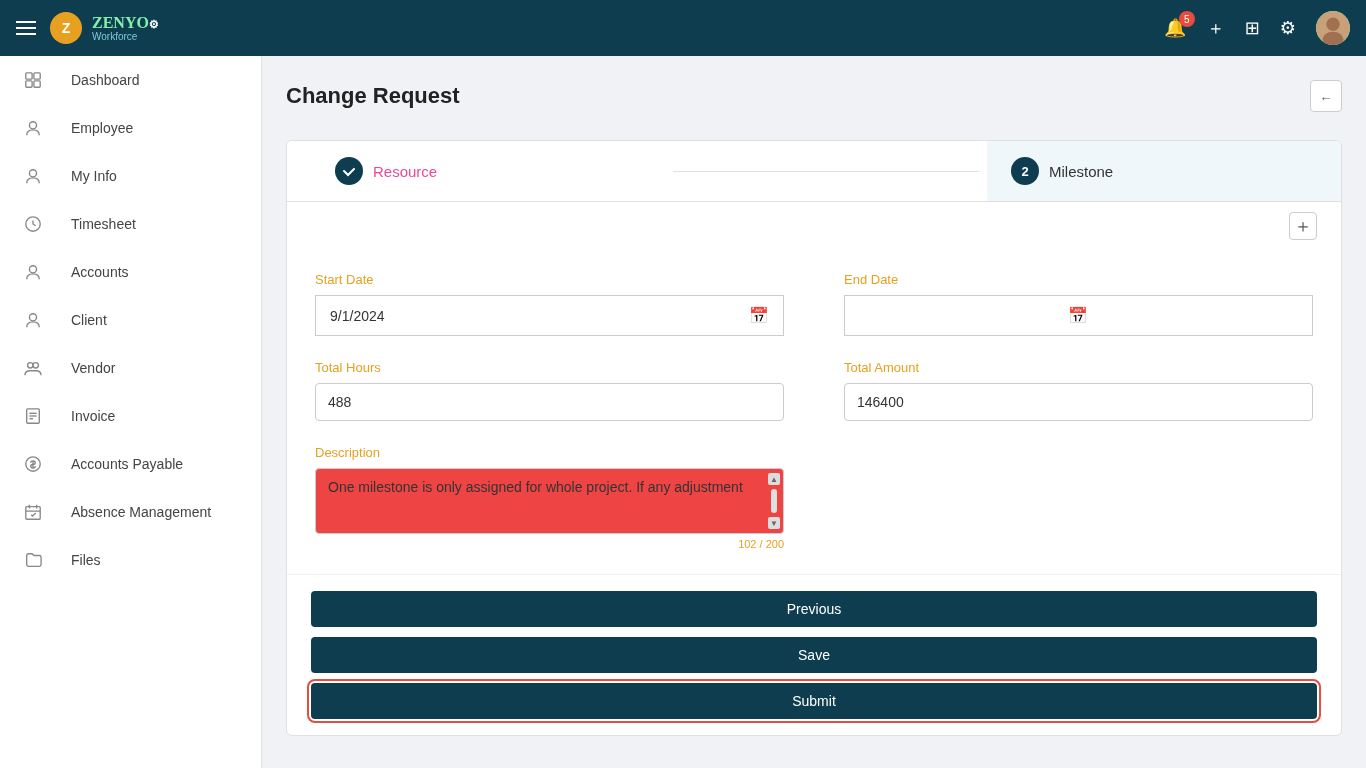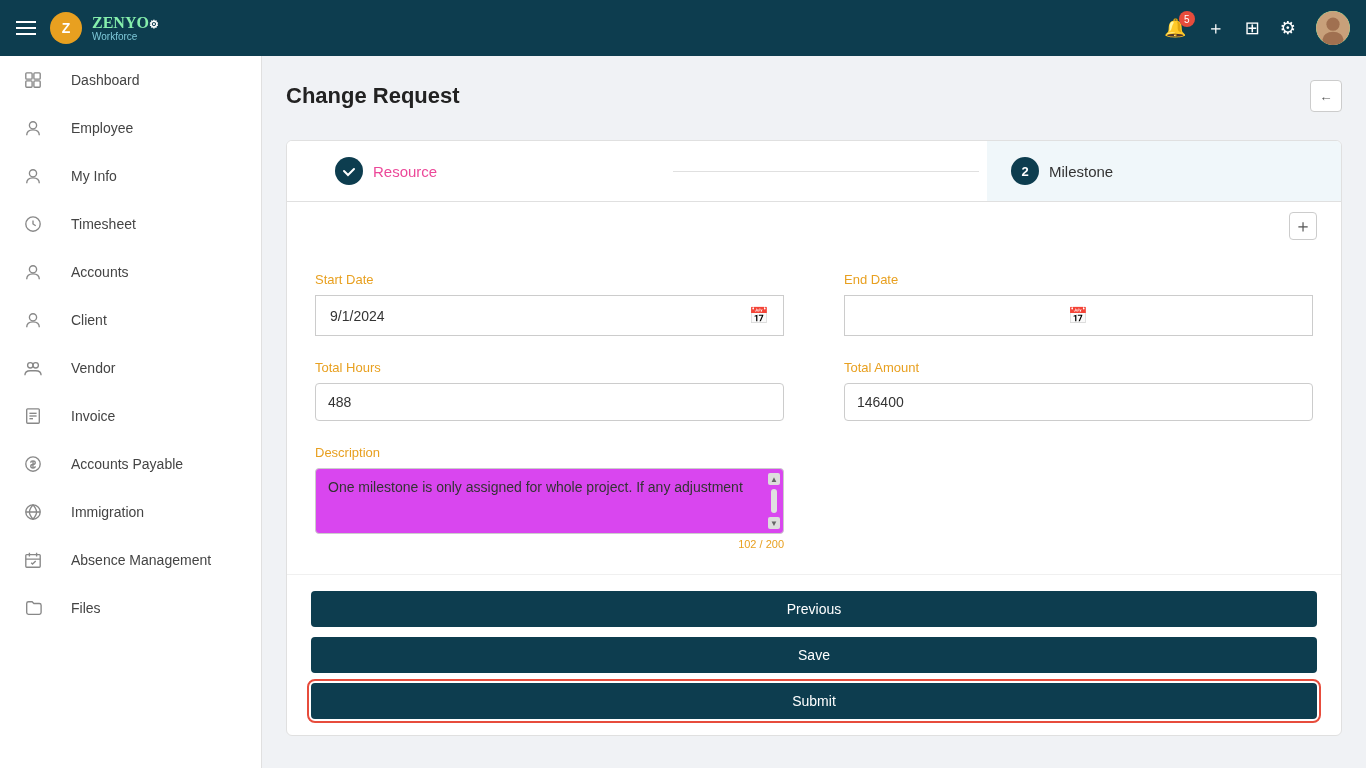--- a/index.html
+++ b/index.html
@@ -119,21 +119,21 @@
     .calendar-icon { color: #666; cursor: pointer; font-size: 16px; }
     .field-input-plain {
       width: 100%; padding: 10px 12px;
       border: 1px solid #ccc; border-radius: 4px;
       font-size: 14px; color: #333; background: #fff;
       outline: none;
     }
     .field-textarea-wrap {
       position: relative;
       border: 1px solid #ccc; border-radius: 4px;
-      background: #d946ef;
+      background: #ef4444;
     }
     .field-textarea {
       width: calc(100% - 20px); padding: 10px 12px;
       border: none; outline: none;
       font-size: 14px; color: #333; background: transparent;
       resize: none; height: 60px;
       font-family: inherit;
     }
     .textarea-scrollbar {
       position: absolute; right: 2px; top: 4px; bottom: 4px;
@@ -286,29 +286,20 @@
       <span>Invoice</span>
     </div>
     <div class="sidebar-item">
       <div class="sidebar-icon">
         <svg viewBox="0 0 20 20" fill="none" stroke="#888" stroke-width="1.5">
             <circle cx="10" cy="10" r="8"></circle>
             <path d="M10 6v8M7.5 8.5c0-1.5 1-2 2.5-2s2.5.5 2.5 2-1 2-2.5 2-2.5.5-2.5 2 1 2 2.5 2 2.5-.5 2.5-2"></path>
           </svg>
       </div>
       <span>Accounts Payable</span>
-    </div>
-    <div class="sidebar-item">
-      <div class="sidebar-icon">
-        <svg viewBox="0 0 20 20" fill="none" stroke="#888" stroke-width="1.5">
-            <circle cx="10" cy="10" r="8"></circle>
-            <path d="M2 10h16M10 2c-2.5 3-4 5-4 8s1.5 5 4 8M10 2c2.5 3 4 5 4 8s-1.5 5-4 8"></path>
-          </svg>
-      </div>
-      <span>Immigration</span>
     </div>
     <div class="sidebar-item">
       <div class="sidebar-icon">
         <svg viewBox="0 0 20 20" fill="none" stroke="#888" stroke-width="1.5">
             <rect x="2" y="4" width="16" height="14" rx="1"></rect>
             <path d="M6 2v4M14 2v4M2 9h16M8 13l1.5 1.5L13 11"></path>
           </svg>
       </div>
       <span>Absence Management</span>
     </div>

